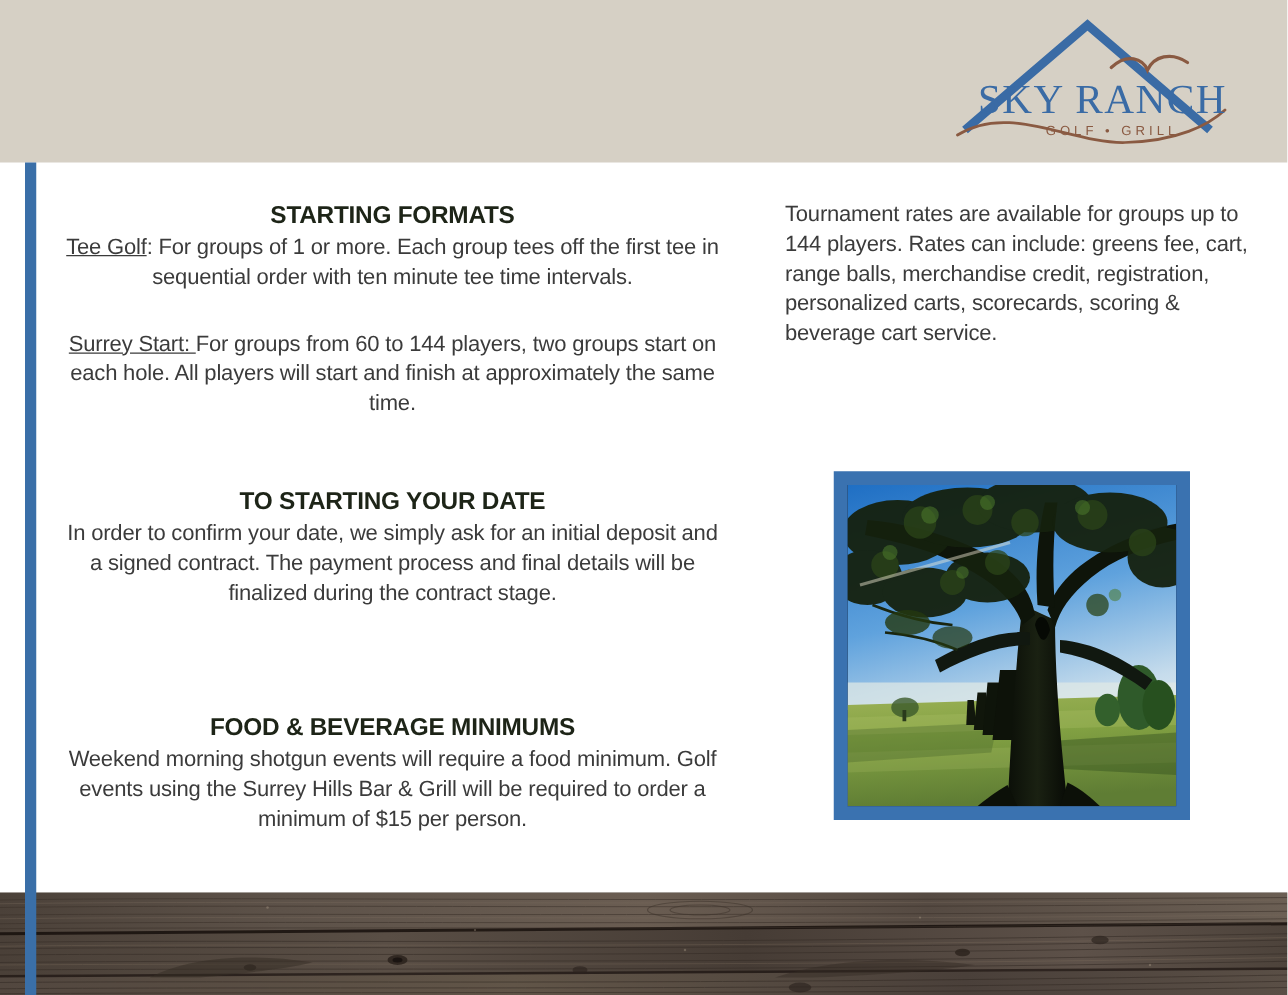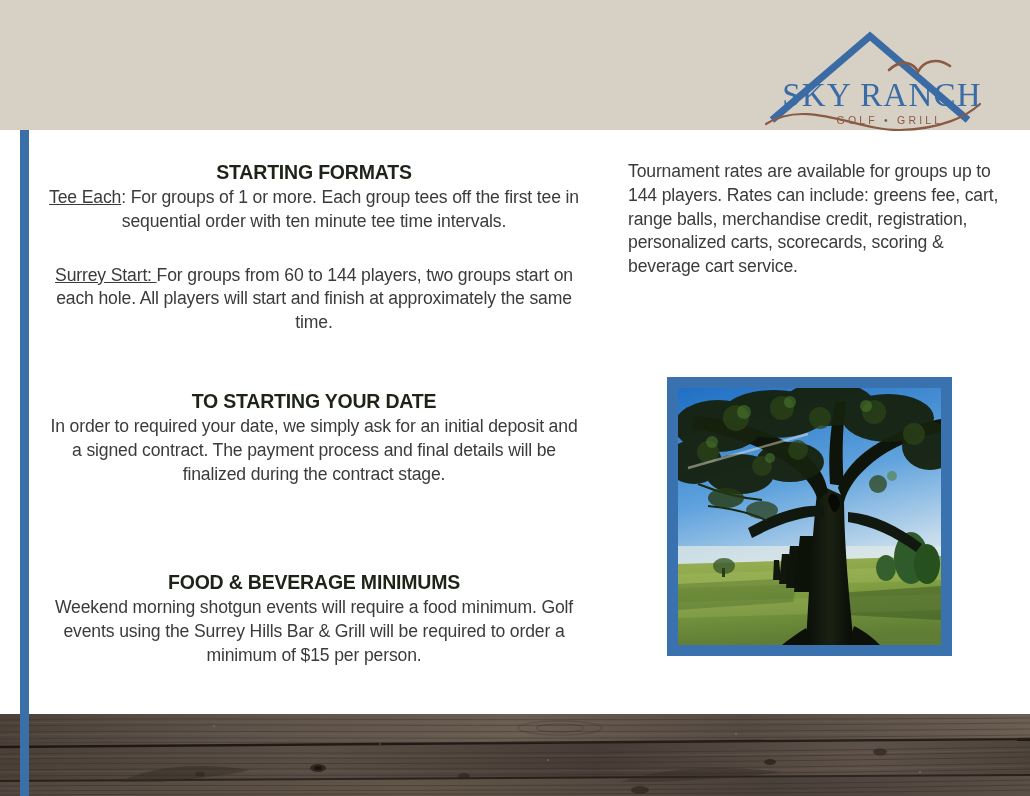--- a/index.html
+++ b/index.html
@@ -42,21 +42,21 @@
     font-weight: 400;
     letter-spacing: 4.2px;
     text-transform: uppercase;
     white-space: pre-line;
   }
 
   
   .logo {
     position: absolute;
     left: 762px;
-    top: 28px;
+    top: 12px;
     width: 240px;
     height: 108px;
   }
   .logo svg { display: block; }
 
   
   .blue-rule {
     position: absolute;
     left: 20px;
     top: 130px;
@@ -160,30 +160,30 @@
       </svg>
     </div>
   </div>
 
   <div class="blue-rule"></div>
 
   <div class="col-left">
 
     <div class="block">
       <h2 class="sect-head">STARTING FORMATS</h2>
-      <p class="body"><span class="u">Tee Each</span><span>: For groups of 1 or more. Each group tees off the first tee in sequential order with ten minute tee time intervals.</span></p>
+      <p class="body"><span class="u">Tee Golf</span><span>: For groups of 1 or more. Each group tees off the first tee in sequential order with ten minute tee time intervals.</span></p>
       <div class="gap-lg"></div>
       <p class="body"><span class="u">Surrey Start: </span><span>For groups from 60 to 144 players, two groups start on each hole. All players will start and finish at approximately the same time.</span></p>
     </div>
 
     <div class="gap-xxl"></div>
 
     <div class="block">
       <h2 class="sect-head">TO STARTING YOUR DATE</h2>
-      <p class="body">In order to required your date, we simply ask for an initial deposit and a signed contract. The payment process and final details will be finalized during the contract stage.</p>
+      <p class="body">In order to confirm your date, we simply ask for an initial deposit and a signed contract. The payment process and final details will be finalized during the contract stage.</p>
     </div>
 
     <div class="gap-xxl"></div>
     <div class="gap-lg"></div>
 
     <div class="block">
       <h2 class="sect-head">FOOD &amp; BEVERAGE MINIMUMS</h2>
       <p class="body">Weekend morning shotgun events will require a food minimum. Golf events using the Surrey Hills Bar &amp; Grill will be required to order a minimum of $15 per person.</p>
     </div>
 

